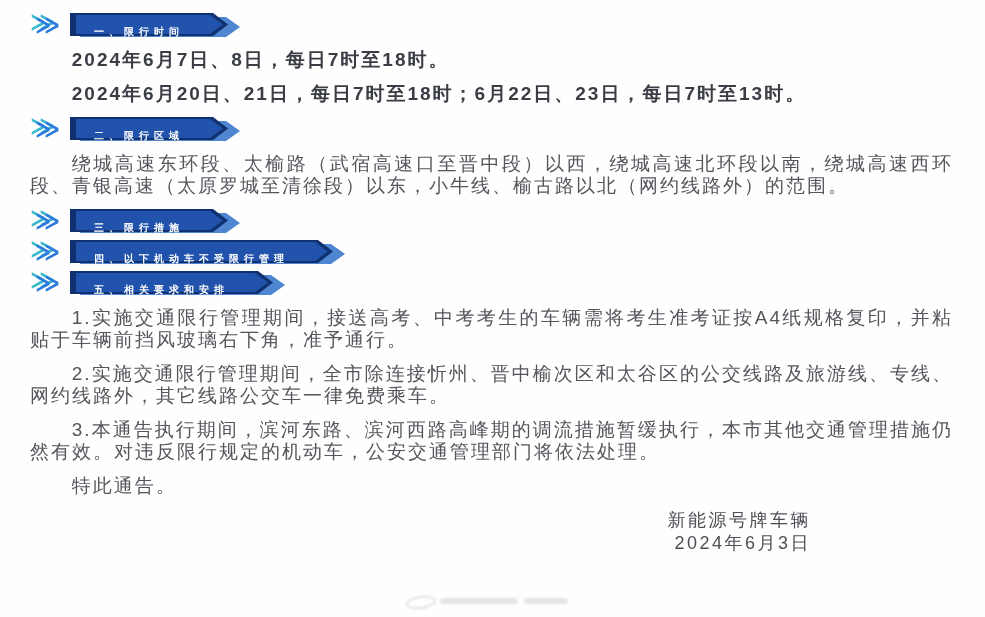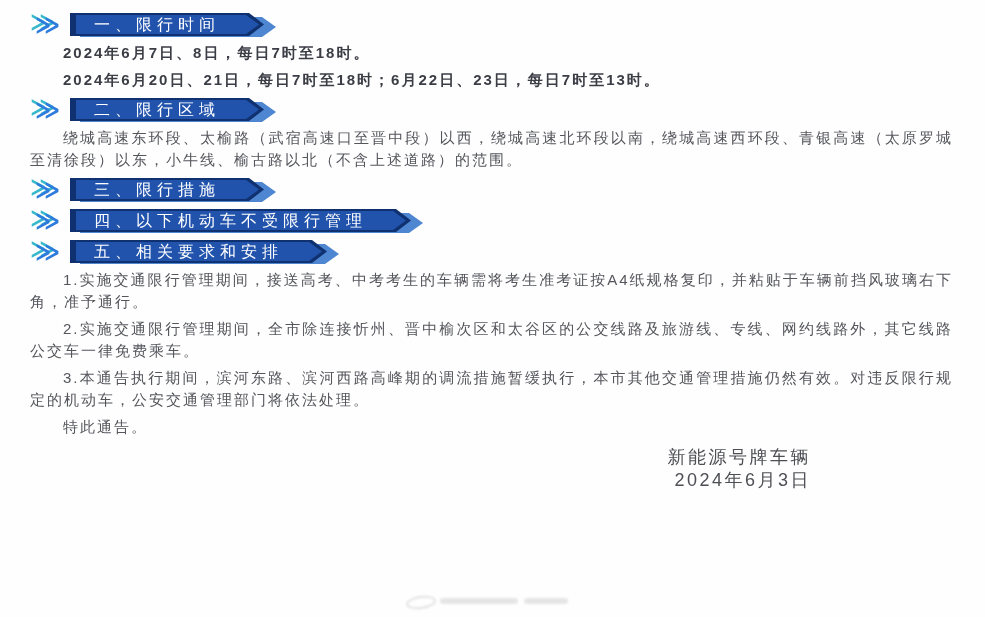--- a/index.html
+++ b/index.html
@@ -23,25 +23,25 @@
   .banner i{display:block;}
   .b-light{position:absolute;top:4px;bottom:0;left:10px;right:-16px;
     background:var(--banner-tip,#4e86d2);
     clip-path:polygon(0 0,calc(100% - 14px) 0,100% 50%,calc(100% - 14px) 100%,0 100%);}
   .b-dark{position:absolute;top:0;bottom:1px;left:0;right:-4px;
     background:var(--banner-outline,#10316f);
     clip-path:polygon(0 0,calc(100% - 15px) 0,100% 50%,calc(100% - 15px) 100%,0 100%);}
   .b-fill{position:absolute;top:2px;bottom:3px;left:6px;right:1px;
     background:var(--banner-blue,#2153ac);
     clip-path:polygon(0 0,calc(100% - 13px) 0,100% 50%,calc(100% - 13px) 100%,0 100%);}
-  .b-text{position:relative;display:inline-block;padding:3px 40px 3px 24px;
-    color:#ffffff;font-size:16px;font-weight:normal;letter-spacing:5px;line-height:18px;
+  .b-text{position:relative;display:inline-block;padding:10px 40px 3px 24px;
+    color:#ffffff;font-size:10px;font-weight:bold;letter-spacing:5px;line-height:18px;
     white-space:nowrap;}
   
-  .sec p{margin:5px 0;text-indent:2.2em;font-size:15px;line-height:22px;
+  .sec p{margin:12px 0;text-indent:2.2em;font-size:19px;line-height:22px;
     letter-spacing:2px;text-align:justify;color:var(--body-text,#55565c);}
   .sec p .bold{font-weight:bold;color:var(--bold-text,#3b3d45);}
   
   .sign{text-align:right;padding-right:142px;font-size:18px;letter-spacing:2.5px;
     line-height:23px;color:#4e4f55;}
   .sign.first{margin-top:8px;}
   
   .watermark{position:absolute;left:406px;top:592px;width:168px;height:18px;
     filter:blur(1px);opacity:.28;pointer-events:none;}
   .wm-swoosh{position:absolute;left:0;top:4px;width:26px;height:9px;
@@ -81,21 +81,21 @@
             <i class="c2">≫</i>
           </span>
       <span class="banner">
         <i class="b-light"></i>
         <i class="b-dark"></i>
         <i class="b-fill"></i>
         <b class="b-text">二、限行区域</b>
       </span>
     </div>
     <div>
-          <p><span class="normal">绕城高速东环段、太榆路（武宿高速口至晋中段）以西，绕城高速北环段以南，绕城高速西环段、青银高速（太原罗城至清徐段）以东，小牛线、榆古路以北（不含上述道路）的范围。</span></p>
+          <p><span class="normal">绕城高速东环段、太榆路（武宿高速口至晋中段）以西，绕城高速北环段以南，绕城高速西环段、青银高速（太原罗城至清徐段）以东，小牛线、榆古路以北（网约线路外）的范围。</span></p>
         </div>
   </section>
 
   <section class="sec">
     <div class="sec-header">
       <span class="chev">
             <i class="c1">≫</i>
             <i class="c2">≫</i>
           </span>
       <span class="banner">

